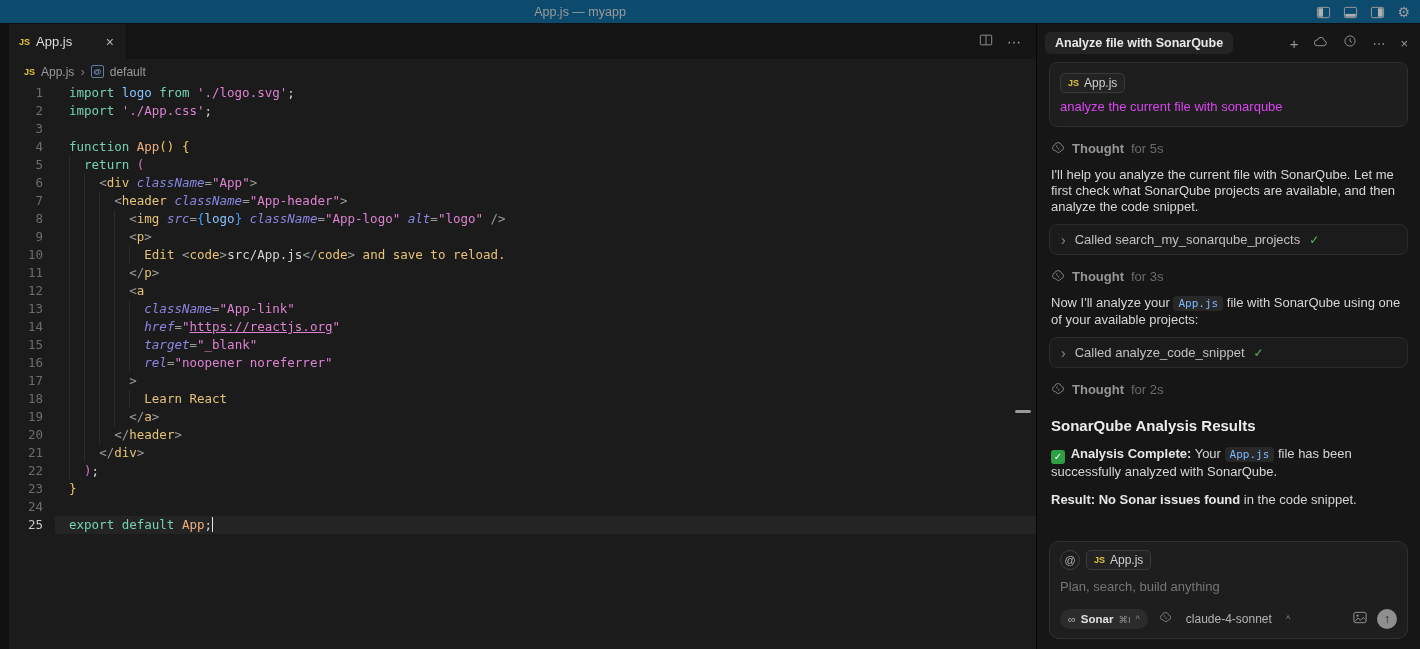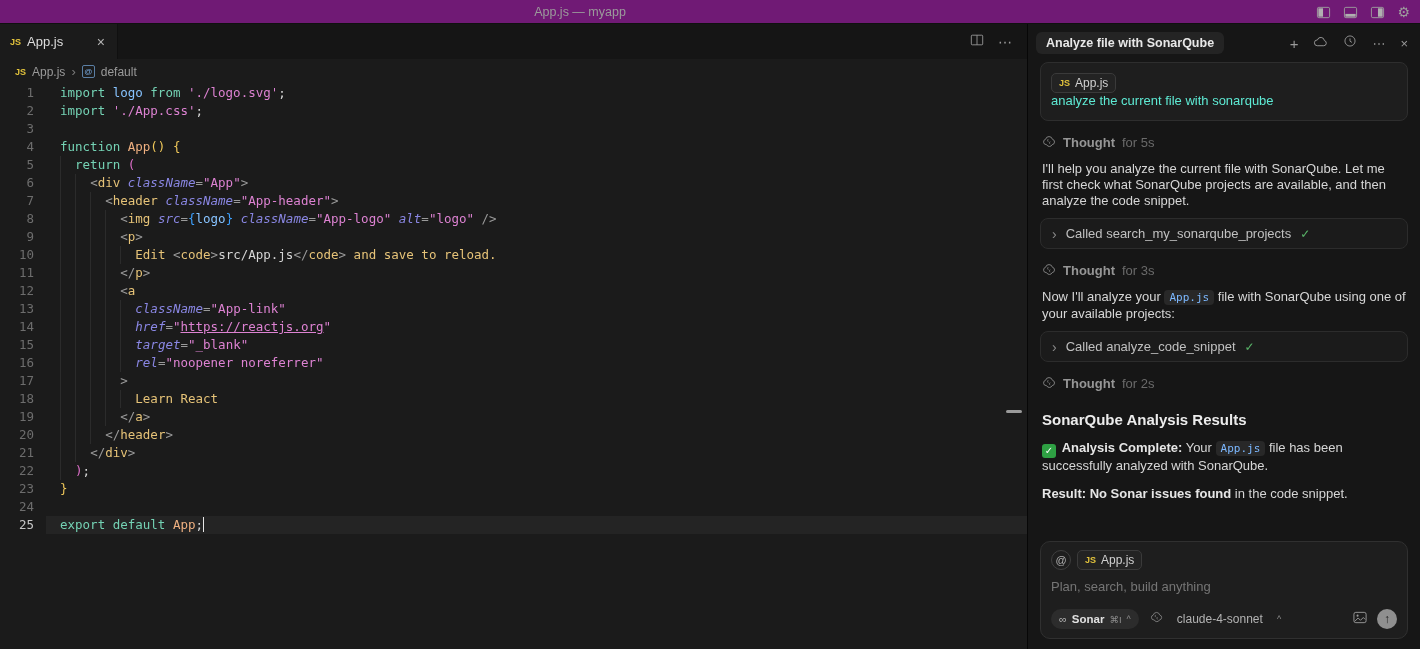--- a/index.html
+++ b/index.html
@@ -1,28 +1,28 @@
 <!DOCTYPE html>
 <html><head>
 <meta charset="utf-8">
 <style>
   * { margin:0; padding:0; box-sizing:border-box; }
   html,body { width:1420px; height:649px; overflow:hidden; background:#101010;
     font-family:"Liberation Sans", sans-serif; }
 
   
-  .titlebar { position:relative; height:24px; background:#701a75; border-bottom:1px solid #101010; }
+  .titlebar { position:relative; height:24px; background:#0c4a6e; border-bottom:1px solid #101010; }
   .titlebar .title { position:absolute; left:0; top:0; width:1160px; height:24px; line-height:24px;
     text-align:center; color:#9b9b9b; font-size:12.5px; }
   .tb-icons { position:absolute; right:10px; top:0; height:24px; display:flex; align-items:center; gap:12px; color:#9d9d9d; }
   .tb-icons svg { display:block; }
   .gear { font-size:14px; line-height:1; color:#9d9d9d; cursor:default; }
 
   
-  .main { display:flex; height:625px; }
+  .main { display:flex; height:625px;padding-left:9px; }
   .editor-pane { width:1027px; background:#1b1b1b; display:flex; flex-direction:column; position:relative; }
   .chat-panel { flex:1; background:#161616; border-left:1px solid #070707; display:flex; flex-direction:column; position:relative; }
 
   
   .tabbar { height:35px; background:#151515; display:flex; align-items:stretch; }
   .tab { width:118px; background:#1b1b1b; display:flex; align-items:center; padding:0 10px;
     border-right:1px solid #101010; }
   .tab .label { color:#dedede; font-size:13px; margin-left:6px; }
   .tab .close { margin-left:auto; color:#b5b5b5; font-size:14px; line-height:1; padding:0 2px; }
   .js-badge { color:#e2c33c; font-size:9px; font-weight:bold; letter-spacing:0; }
@@ -58,21 +58,21 @@
   .chat-header { height:34px; display:flex; align-items:center; padding:6px 12px 2px 8px; }
   .chat-title { background:#242424; border-radius:6px; padding:4px 10px; color:#e8e8e8;
     font-size:12.5px; font-weight:bold; }
   .chat-header-icons { margin-left:auto; display:flex; align-items:center; gap:15px; color:#9a9a9a; }
   .chat-header-icons .glyph { font-size:13px; line-height:1; }
   .chat-body { flex:1; padding:4px 12px 0; overflow:hidden; }
 
   .user-card { border:1px solid #2e2e2e; background:#1e1e1e; border-radius:8px; padding:9px 10px 12px; }
   .file-chip { display:inline-flex; align-items:center; gap:5px; height:20px; padding:0 7px;
     border:1px solid #3a3a3a; border-radius:5px; background:#232323; color:#d0d0d0; font-size:12px; }
-  .user-text { margin-top:0; color:#5eead4; font-size:13px; }
+  .user-text { margin-top:6px; color:#d946ef; font-size:13px; }
 
   .thought { display:flex; gap:7px; margin:14px 2px 9px; font-size:13px; }
   .thought .t-label { color:#969696; font-weight:bold; }
   .thought .t-dur { color:#6a6a6a; }
   .brain { color:#8a8a8a; flex:none; }
 
   .para { color:#d6d6d6; font-size:13px; line-height:16px; margin:0 2px 9px; }
   .para .b { font-weight:bold; color:#e6e6e6; }
   .icode { font-family:"DejaVu Sans Mono", monospace; font-size:11px; color:#7cb8ff;
     background:#282828; border-radius:4px; padding:1px 5px; }

